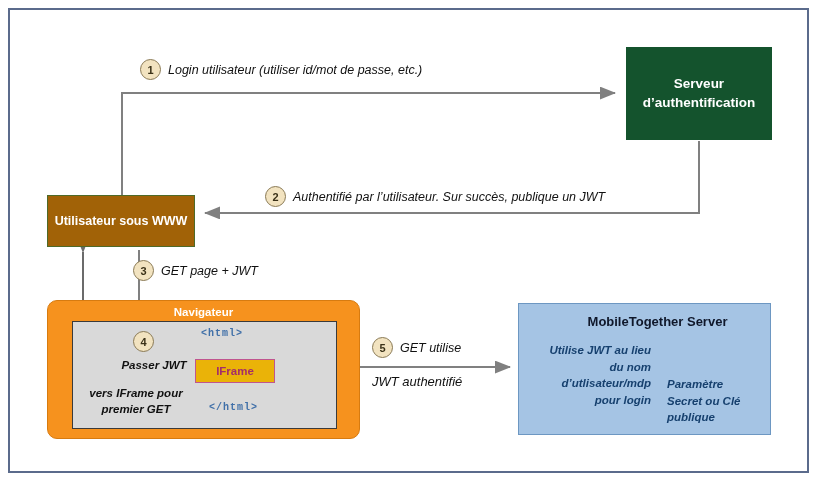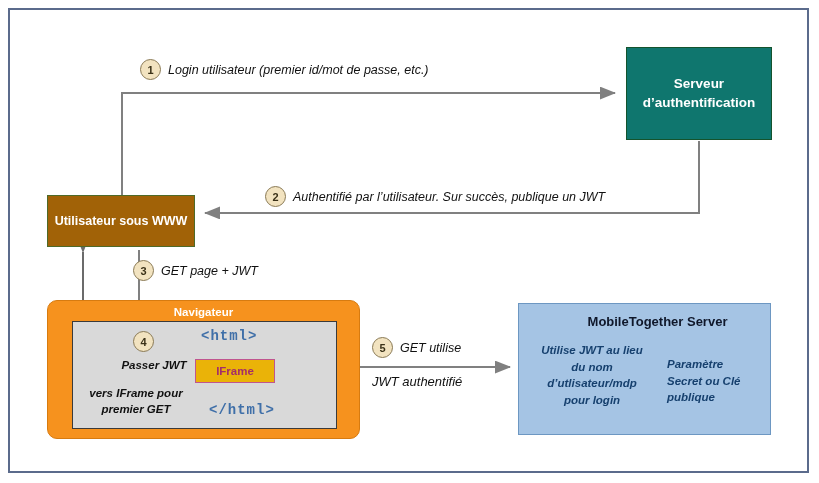--- a/index.html
+++ b/index.html
@@ -43,22 +43,22 @@
     justify-content: center;
     text-align: center;
     font-weight: bold;
     color: #ffffff;
   }
   .box-auth {
     left: 626px;
     top: 47px;
     width: 146px;
     height: 93px;
-    background: #0f766e;
-    border: 1px solid #14532d;
+    background: #14532d;
+    border: 3px solid #14532d;
     font-size: 13.5px;
     line-height: 1.35;
   }
   .box-user {
     left: 47px;
     top: 195px;
     width: 148px;
     height: 52px;
     background: #a16207;
     border: 1px solid #4e6a28;
@@ -93,21 +93,21 @@
     height: 108px;
     background: #d9d9d9;
     border: 1px solid #3a3a3a;
     box-sizing: border-box;
   }
   .html-open, .html-close {
     position: absolute;
     color: #3f6fa8;
     font-weight: bold;
     font-family: "Liberation Mono", monospace;
-    font-size: 14px;
+    font-size: 10px;
     letter-spacing: 1px;
   }
   .html-open { left: 128px; top: 6px; }
   .html-close { left: 136px; top: 80px; }
   .iframe-box {
     position: absolute;
     left: 122px;
     top: 37px;
     width: 80px;
     height: 24px;
@@ -164,35 +164,35 @@
   .mt-left {
     position: absolute;
     left: 14px;
     top: 38px;
     width: 118px;
     color: #16406e;
     font-style: italic;
     font-weight: bold;
     font-size: 11.5px;
     line-height: 1.45;
-    text-align: center;
+    text-align: right;
   }
   .mt-right {
     position: absolute;
     left: 148px;
     top: 52px;
     width: 100px;
     color: #16406e;
     font-style: italic;
     font-weight: bold;
     font-size: 11.5px;
     line-height: 1.45;
     text-align: left;
   }
-  .mt-right .param { display: block; }
+  .mt-right .param { display: block; margin-top: 20px; }
 
   
   .step {
     position: absolute;
     display: flex;
     align-items: center;
     gap: 7px;
   }
   .badge {
     width: 19px;
@@ -281,21 +281,21 @@
     <div class="mt-title">MobileTogether Server</div>
     <div class="mt-left">Utilise JWT au lieu du nom d’utlisateur/mdp pour login</div>
     <div class="mt-right">
       <span class="param">Paramètre</span>
       <span>Secret ou Clé publique</span>
     </div>
   </div>
 
   <div class="step step1">
     <span class="badge">1</span>
-    <span class="step-text">Login utilisateur (premier id/mot de passe, etc.)</span>
+    <span class="step-text">Login utilisateur (utiliser id/mot de passe, etc.)</span>
   </div>
 
   <div class="step step2">
     <span class="badge">2</span>
     <span class="step-text">Authentifié par l’utilisateur. Sur succès, publique un JWT</span>
   </div>
 
   <div class="step step3">
     <span class="badge">3</span>
     <span class="step-text">GET page + JWT</span>

